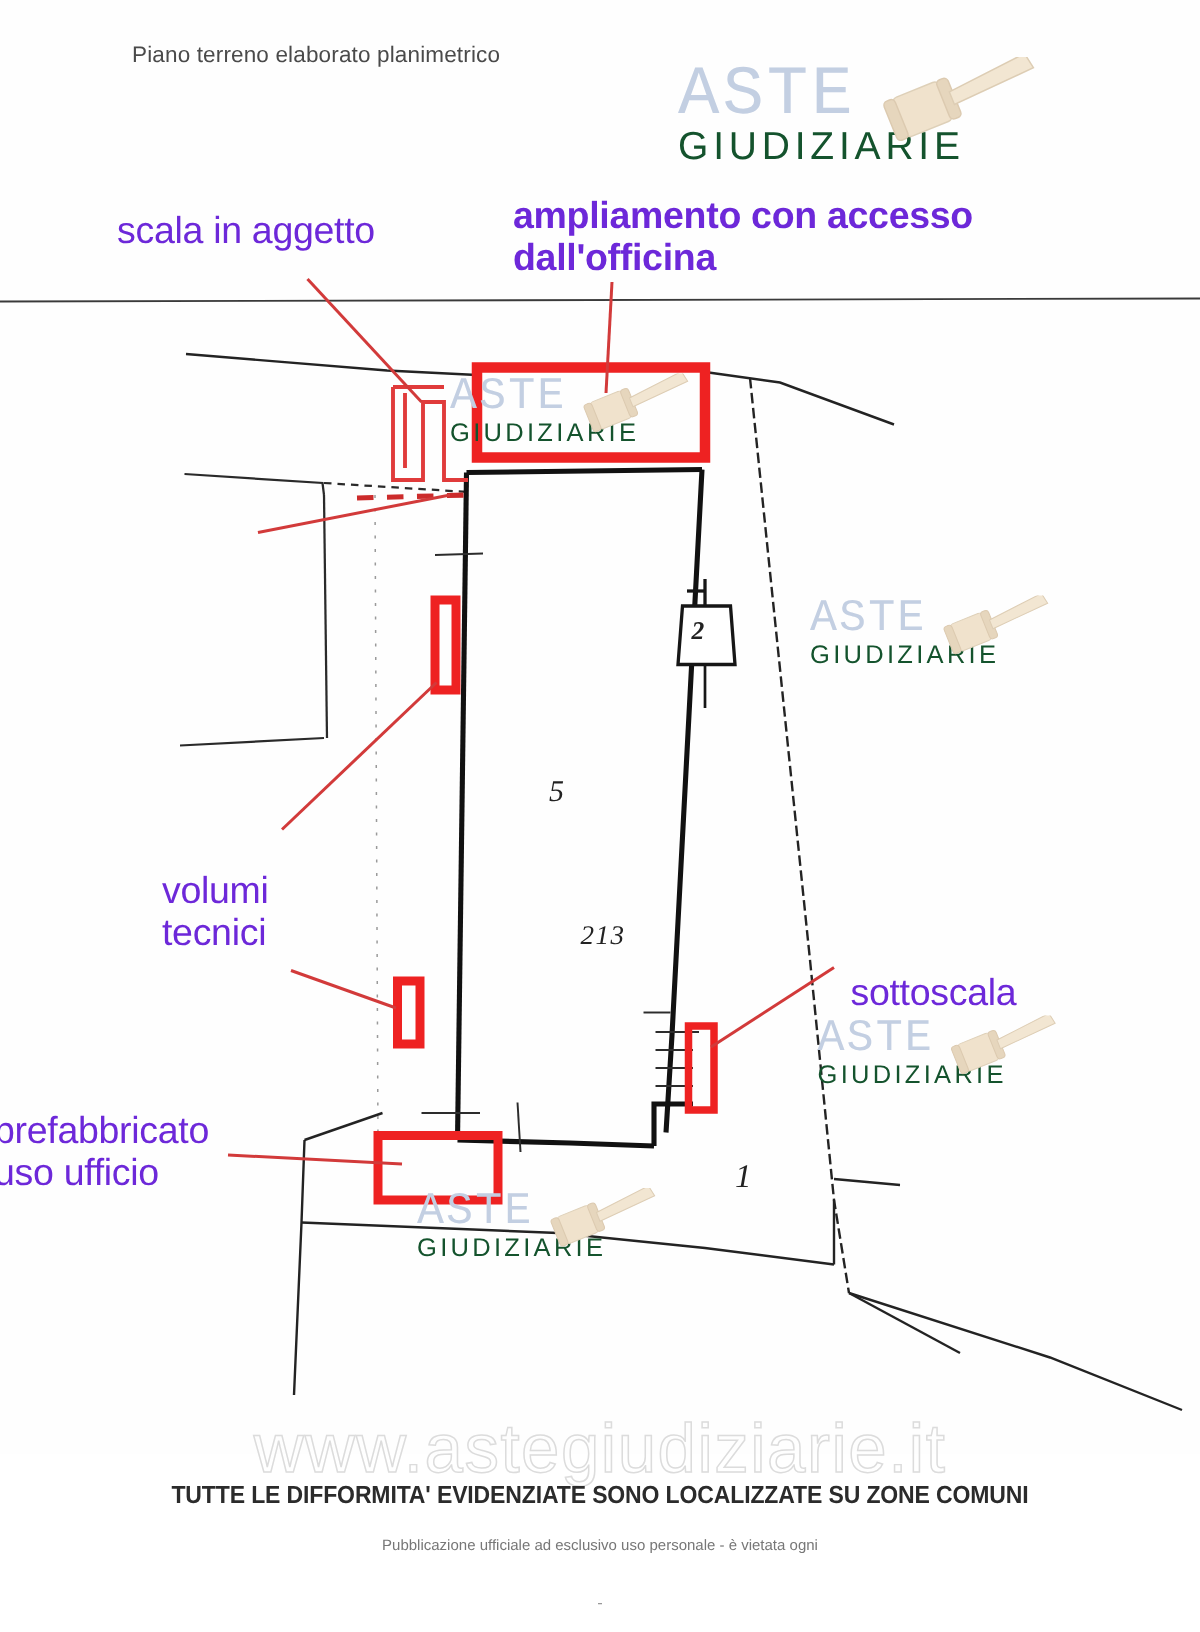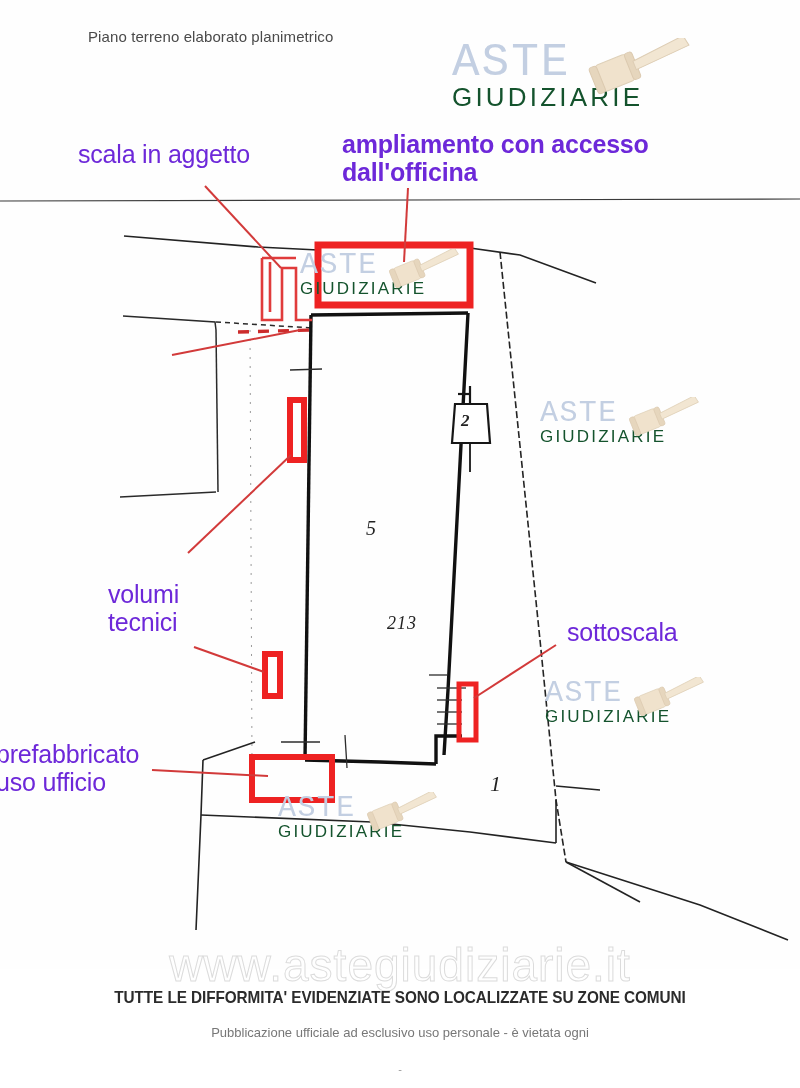--- a/index.html
+++ b/index.html
@@ -38,21 +38,21 @@
     line-height: 1.12;
     color: #6d28d9;
     white-space: pre-line;
     letter-spacing: -0.2px;
   }
   #label-scala        { left: 78px;  top: 140px; }
   #label-ampliamento  { left: 342px; top: 130px; font-weight: bold; }
   #label-recinzione   { left: 22px;  top: 328px; }
   #label-volumi       { left: 108px; top: 580px; }
   #label-prefab       { left: -4px;  top: 740px; }
-  #label-sottoscala   { left: 567px; top: 618px; }
+  #label-sottoscala   { left: 567px; top: 648px; }
 
   .hand-num {
     position: absolute;
     font-family: "Liberation Serif", serif;
     font-size: 21px;
     color: #222;
     font-style: italic;
   }
   #num-5   { left: 366px; top: 517px; font-size: 20px; }
   #num-213 { left: 343px; top: 613px; font-size: 18px; letter-spacing: 1px; margin-left: 44px; }
@@ -71,21 +71,21 @@
     color: #2b2b2b;
     transform: scaleX(0.93);
     letter-spacing: -0.1px;
     white-space: nowrap;
   }
   .footer {
     position: absolute;
     left: 0;
     width: 800px;
     text-align: center;
-    font-size: 13px;
+    font-size: 10px;
     color: #777;
     line-height: 1.45;
   }
   #footer-l1 { top: 1024px; }
   #footer-l2 { top: 1042px; }
   #footer-dash { top: 1062px; font-size: 11px; color:#999; }
 
   
   .wm {
     position: absolute;

